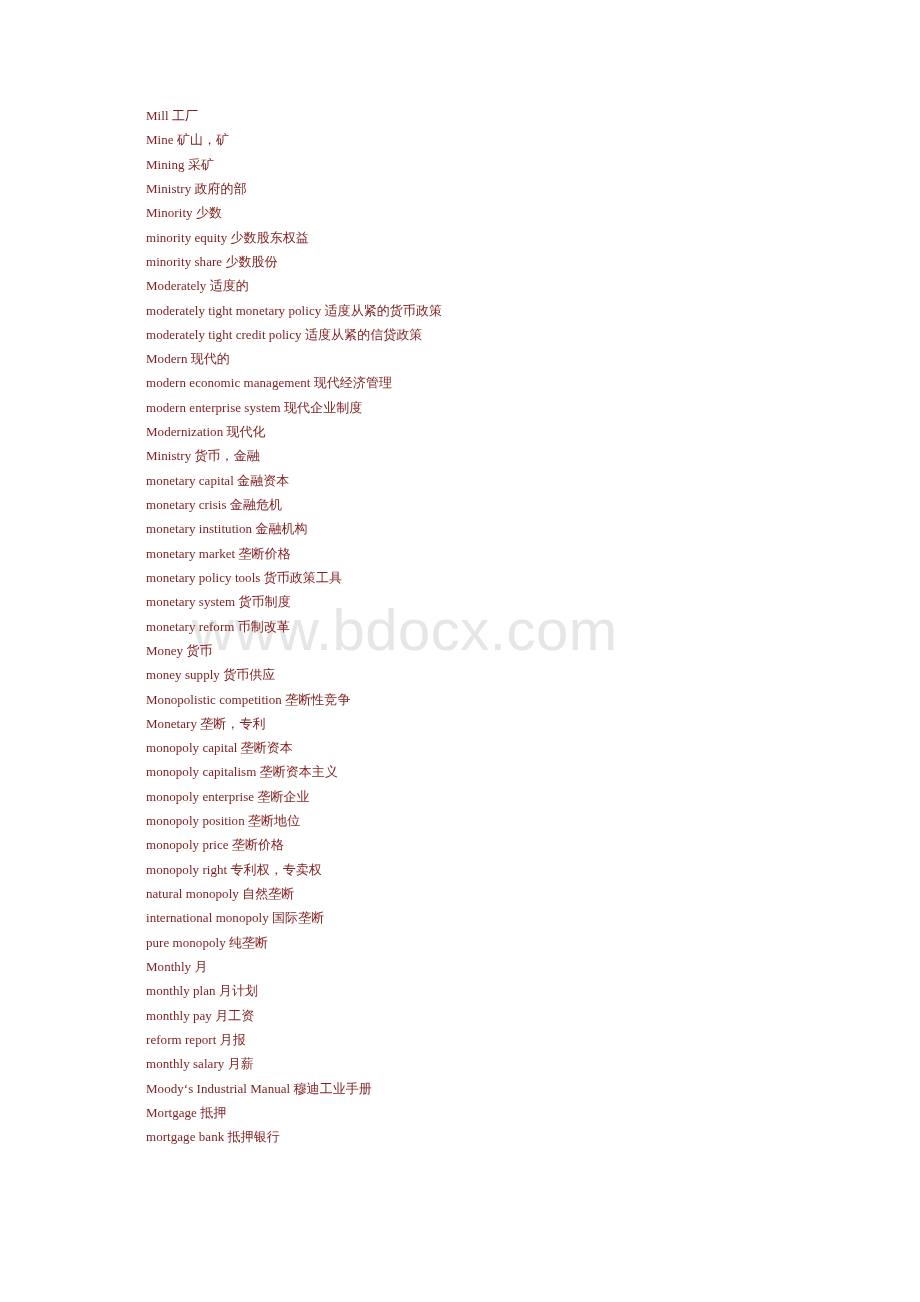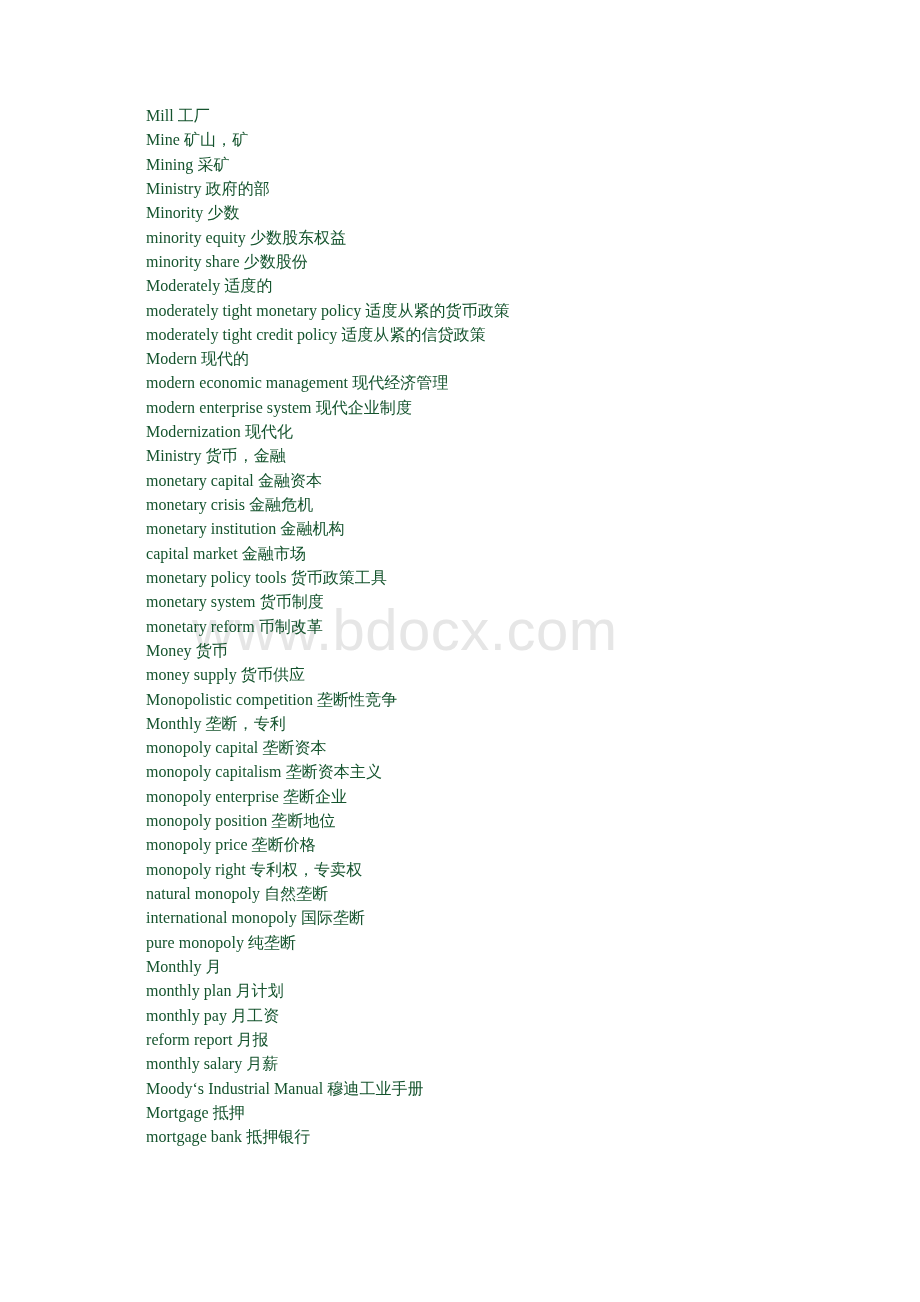--- a/index.html
+++ b/index.html
@@ -44,26 +44,26 @@
   
   #glossary {
     position: absolute;
     left: 146px;
     top: 104px;
     width: 720px;
     z-index: 2;
   }
 
   .entry {
-    font-size: 16px;
+    font-size: 13px;
     line-height: 24.32px;
     height: 24.32px;
     white-space: nowrap;
     letter-spacing: 0.05px;
-    color: #14532d;
+    color: #7f1d1d;
   }
 </style>
 </head>
 <body>
 
 <div id="page">
 
   <div id="watermark">www.bdocx.com</div>
 
   <div id="glossary">
@@ -78,28 +78,28 @@
       <div class="entry">moderately tight monetary policy 适度从紧的货币政策</div>
       <div class="entry">moderately tight credit policy 适度从紧的信贷政策</div>
       <div class="entry">Modern 现代的</div>
       <div class="entry">modern economic management 现代经济管理</div>
       <div class="entry">modern enterprise system 现代企业制度</div>
       <div class="entry">Modernization 现代化</div>
       <div class="entry">Ministry 货币，金融</div>
       <div class="entry">monetary capital 金融资本</div>
       <div class="entry">monetary crisis 金融危机</div>
       <div class="entry">monetary institution 金融机构</div>
-      <div class="entry">capital market 金融市场</div>
+      <div class="entry">monetary market 垄断价格</div>
       <div class="entry">monetary policy tools 货币政策工具</div>
       <div class="entry">monetary system 货币制度</div>
       <div class="entry">monetary reform 币制改革</div>
       <div class="entry">Money 货币</div>
       <div class="entry">money supply 货币供应</div>
       <div class="entry">Monopolistic competition 垄断性竞争</div>
-      <div class="entry">Monthly 垄断，专利</div>
+      <div class="entry">Monetary 垄断，专利</div>
       <div class="entry">monopoly capital 垄断资本</div>
       <div class="entry">monopoly capitalism 垄断资本主义</div>
       <div class="entry">monopoly enterprise 垄断企业</div>
       <div class="entry">monopoly position 垄断地位</div>
       <div class="entry">monopoly price 垄断价格</div>
       <div class="entry">monopoly right 专利权，专卖权</div>
       <div class="entry">natural monopoly 自然垄断</div>
       <div class="entry">international monopoly 国际垄断</div>
       <div class="entry">pure monopoly 纯垄断</div>
       <div class="entry">Monthly 月</div>

